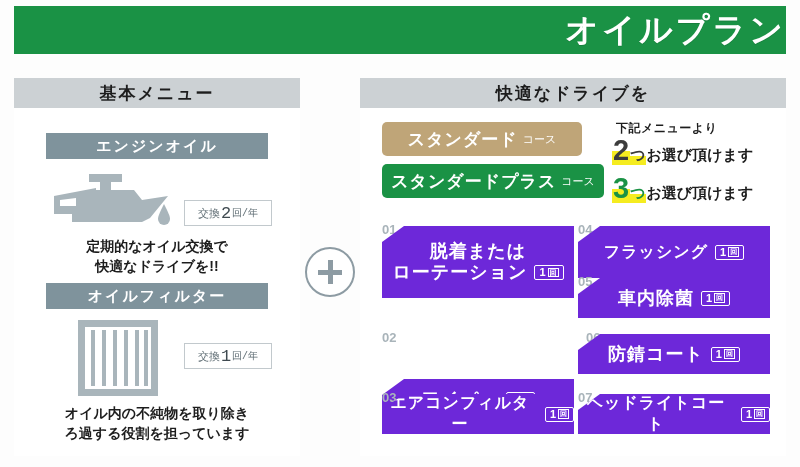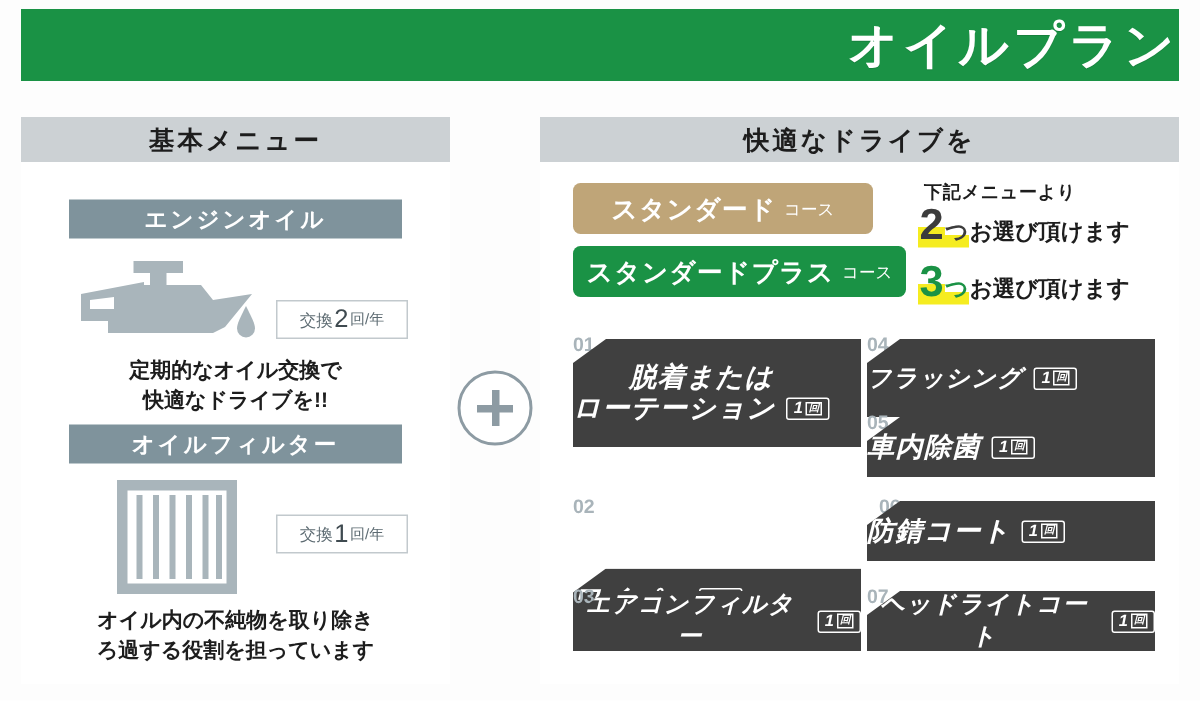--- a/index.html
+++ b/index.html
@@ -44,21 +44,21 @@
 
   #eng-title{left:32px;top:55px;width:222px;}
   #fil-title{left:32px;top:205px;width:222px;}
 
   .icon-oilcan{position:absolute;left:36px;top:96px;width:130px;height:58px;}
   .icon-filter{position:absolute;left:62px;top:240px;width:84px;height:80px;}
 
   .badge-freq{
     position:absolute;border:1px solid #c2c9cd;background:#fff;
     height:26px;display:flex;align-items:center;justify-content:center;
-    padding:0 8px;box-sizing:border-box;
+    padding:0 8px;box-sizing:border-box;font-family:Liberation Mono, monospace;
   }
   #eng-badge{left:170px;top:122px;width:88px;}
   #fil-badge{left:170px;top:265px;width:88px;}
   .badge-freq .bt{font-size:11px;color:#5d6b72;letter-spacing:0;}
   .badge-freq .bn{font-size:17px;color:#3f4a50;margin:0 1px;font-weight:normal;}
   .badge-freq .bu{font-size:10px;color:#5d6b72;}
 
   .desc{
     position:absolute;width:100%;text-align:center;
     font-size:14px;line-height:1.45;color:#1d1d1d;font-weight:bold;
@@ -101,24 +101,23 @@
     padding:0 1px;
   }
   .pick-cnt{font-size:15px;font-weight:bold;line-height:1;padding-bottom:3px;}
   .hl{background:linear-gradient(to top,#f5ec20 48%,transparent 48%);}
   .n-dark{color:#3c3c3c;}
   .n-green{color:#1a9245;}
   .pick-tail{font-size:15px;font-weight:bold;color:#1d1d1d;line-height:1;padding-bottom:3px;margin-left:1px;}
 
   
   .item{
-    position:absolute;background:#404040;
-    display:flex;align-items:center;justify-content:flex-start;
+    position:absolute;background:#6d28d9;
+    display:flex;align-items:center;justify-content:center;
     clip-path:polygon(22px 0,100% 0,100% 100%,0 100%,0 16px);
-    font-style:italic;
   }
   .item.tall{align-items:center;}
   .item-num{
     position:absolute;font-size:13px;font-weight:bold;color:#a9b4ba;letter-spacing:0;
   }
   .item-label{
     color:#ffffff;font-size:18px;font-weight:bold;letter-spacing:1px;
     display:flex;align-items:center;justify-content:center;text-align:center;
   }
   .item-label.small{font-size:16px;}

